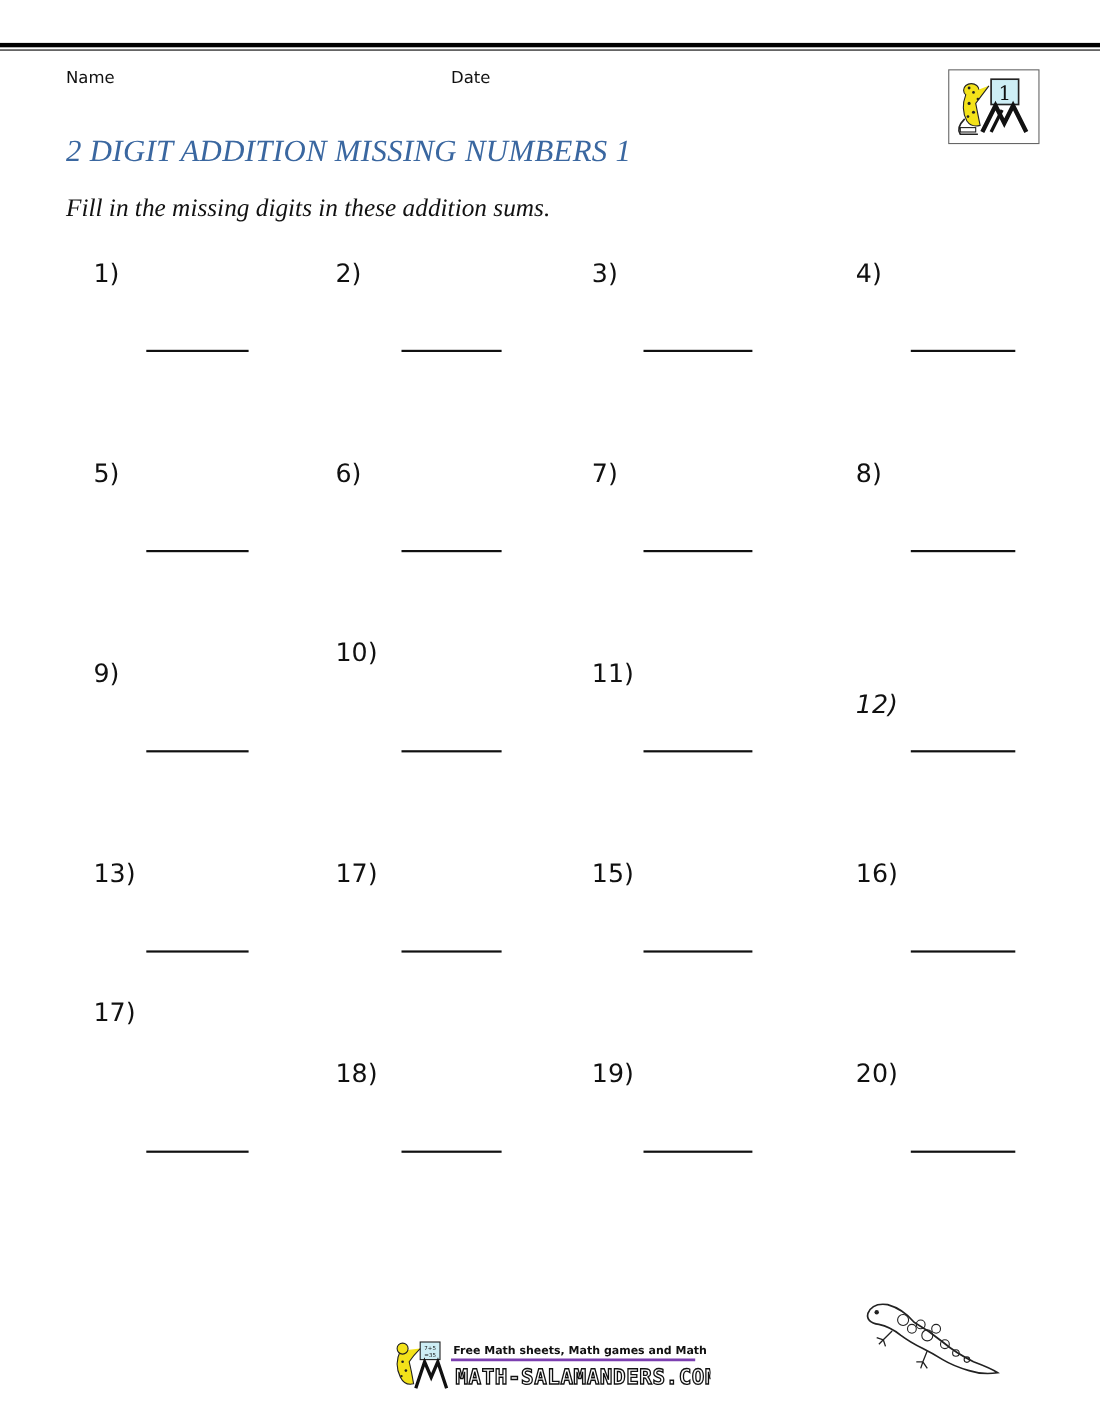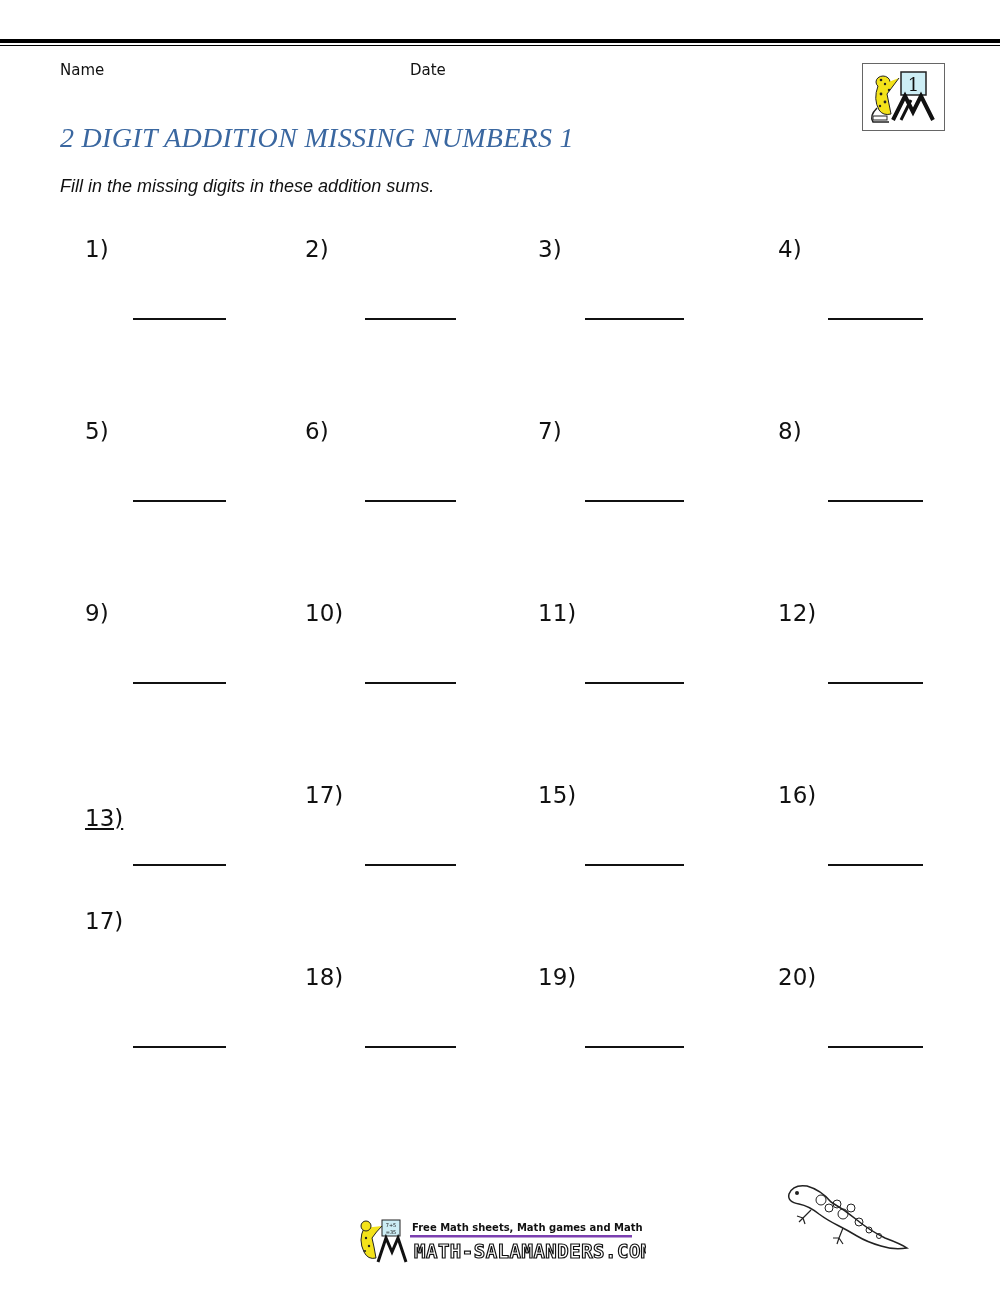--- a/index.html
+++ b/index.html
@@ -8,21 +8,21 @@
 
   .rule-top-thick { position: absolute; left: 0; top: 39px; width: 1000px; height: 4px; background: #000; }
   .rule-top-thin  { position: absolute; left: 0; top: 45px; width: 1000px; height: 1px; background: #000; }
 
   .meta-label { position: absolute; top: 61px; font-size: 15px; font-family: "DejaVu Sans", sans-serif; color: #111; }
 
   .logo-box { position: absolute; left: 862px; top: 63px; width: 83px; height: 68px; border: 1px solid #666; background: #fff; }
   .logo-box svg { position: absolute; left: 0; top: 0; }
 
   .title { position: absolute; left: 60px; top: 122px; font-family: "Liberation Serif", "DejaVu Serif", serif; font-size: 28px; letter-spacing: 0.3px; font-style: italic; }
-  .instructions { position: absolute; left: 60px; top: 176px; font-family: Liberation Sans, sans-serif; font-style: italic; font-size: 18px; color: #111; }
+  .instructions { position: absolute; left: 60px; top: 176px; font-family: Liberation Serif, serif; font-style: italic; font-size: 23px; color: #111; }
   .pnum { position: absolute; left: 0; top: 0; font-size: 23px; font-family: "DejaVu Sans", sans-serif; color: #111; }
   .sum-rule { position: absolute; height: 2px; background: #111; }
 
   .footer-logo { position: absolute; left: 356px; top: 1218px; width: 290px; height: 46px; }
   .salamander { position: absolute; left: 785px; top: 1180px; }
 </style>
 </head>
 <body>
 
 <div class="rule-top-thick"></div>
@@ -88,33 +88,33 @@
     </div>
     <div style="position: absolute; left: 0px; top: 0px;">
       <div class="pnum" style="left: 778px; top: 418px;">8)</div>
       <div class="sum-rule" style="left: 828px; width: 95px; top: 500px;"></div>
     </div>
     <div style="position: absolute; left: 0px; top: 0px;">
       <div class="pnum" style="left: 85px; top: 600px;">9)</div>
       <div class="sum-rule" style="left: 133px; width: 93px; top: 682px;"></div>
     </div>
     <div style="position: absolute; left: 0px; top: 0px;">
-      <div class="pnum" style="left: 305px; top: 600px;">10)</div>
+      <div class="pnum" style="left: 305px; top: 581px;">10)</div>
       <div class="sum-rule" style="left: 365px; width: 91px; top: 682px;"></div>
     </div>
     <div style="position: absolute; left: 0px; top: 0px;">
       <div class="pnum" style="left: 538px; top: 600px;">11)</div>
       <div class="sum-rule" style="left: 585px; width: 99px; top: 682px;"></div>
     </div>
     <div style="position: absolute; left: 0px; top: 0px;">
-      <div class="pnum" style="left: 778px; top: 600px;">12)</div>
+      <div class="pnum" style="left: 778px; top: 628px; font-style: italic;">12)</div>
       <div class="sum-rule" style="left: 828px; width: 95px; top: 682px;"></div>
     </div>
     <div style="position: absolute; left: 0px; top: 0px;">
-      <div class="pnum" style="left: 85px; top: 805px; text-decoration: underline;">13)</div>
+      <div class="pnum" style="left: 85px; top: 782px;">13)</div>
       <div class="sum-rule" style="left: 133px; width: 93px; top: 864px;"></div>
     </div>
     <div style="position: absolute; left: 0px; top: 0px;">
       <div class="pnum" style="left: 305px; top: 782px;">17)</div>
       <div class="sum-rule" style="left: 365px; width: 91px; top: 864px;"></div>
     </div>
     <div style="position: absolute; left: 0px; top: 0px;">
       <div class="pnum" style="left: 538px; top: 782px;">15)</div>
       <div class="sum-rule" style="left: 585px; width: 99px; top: 864px;"></div>
     </div>

